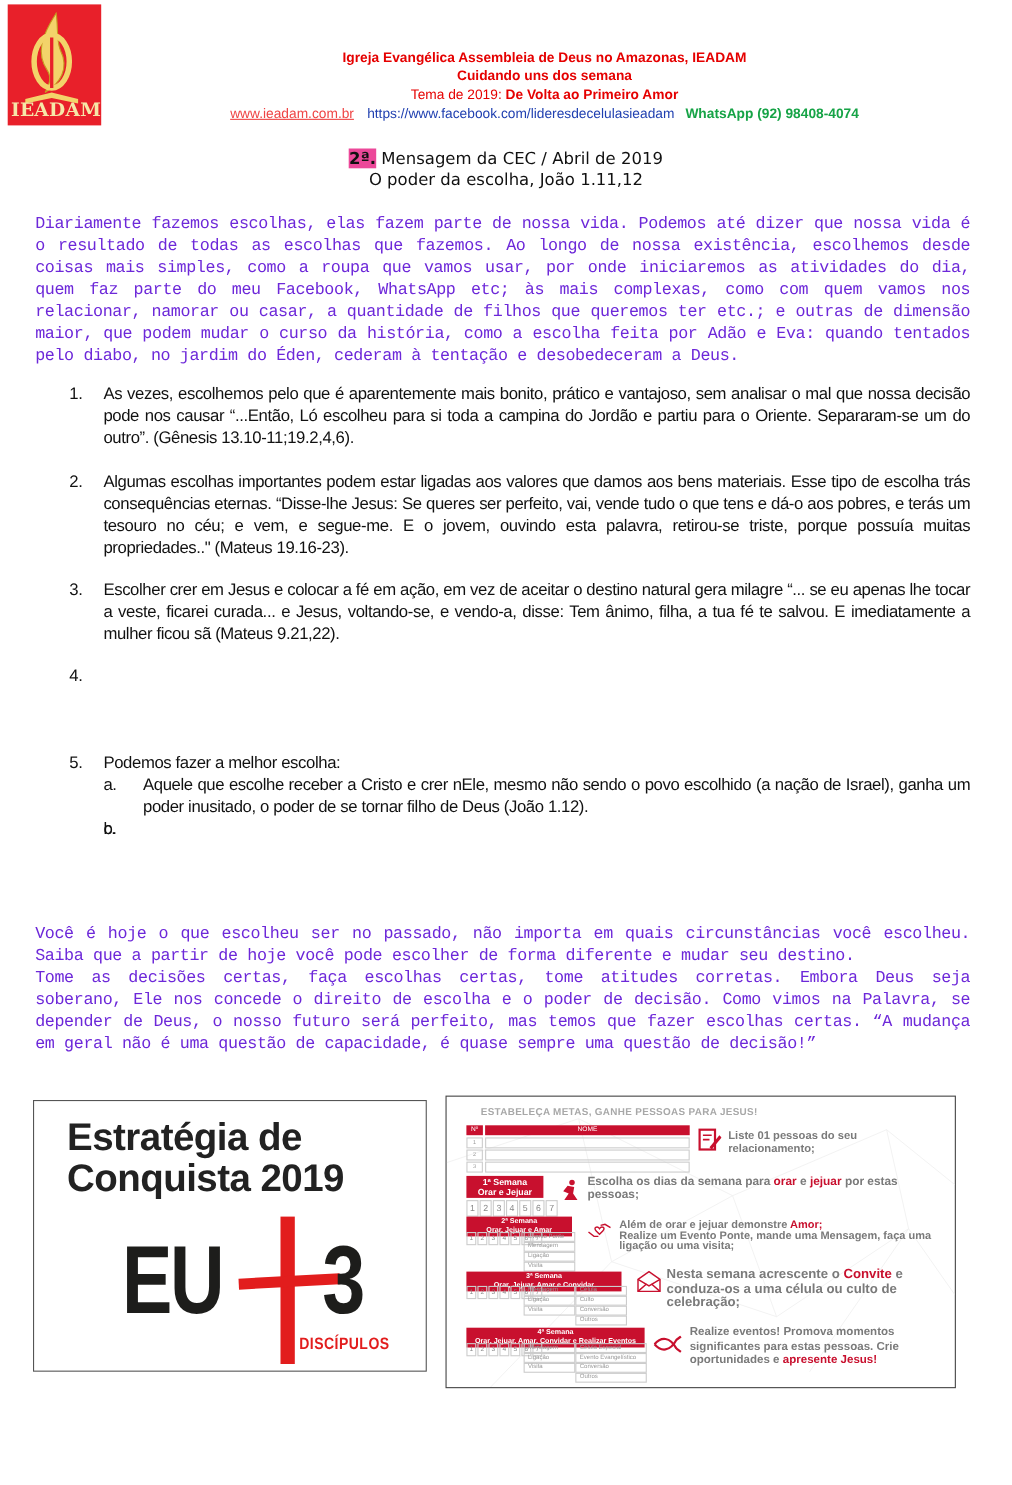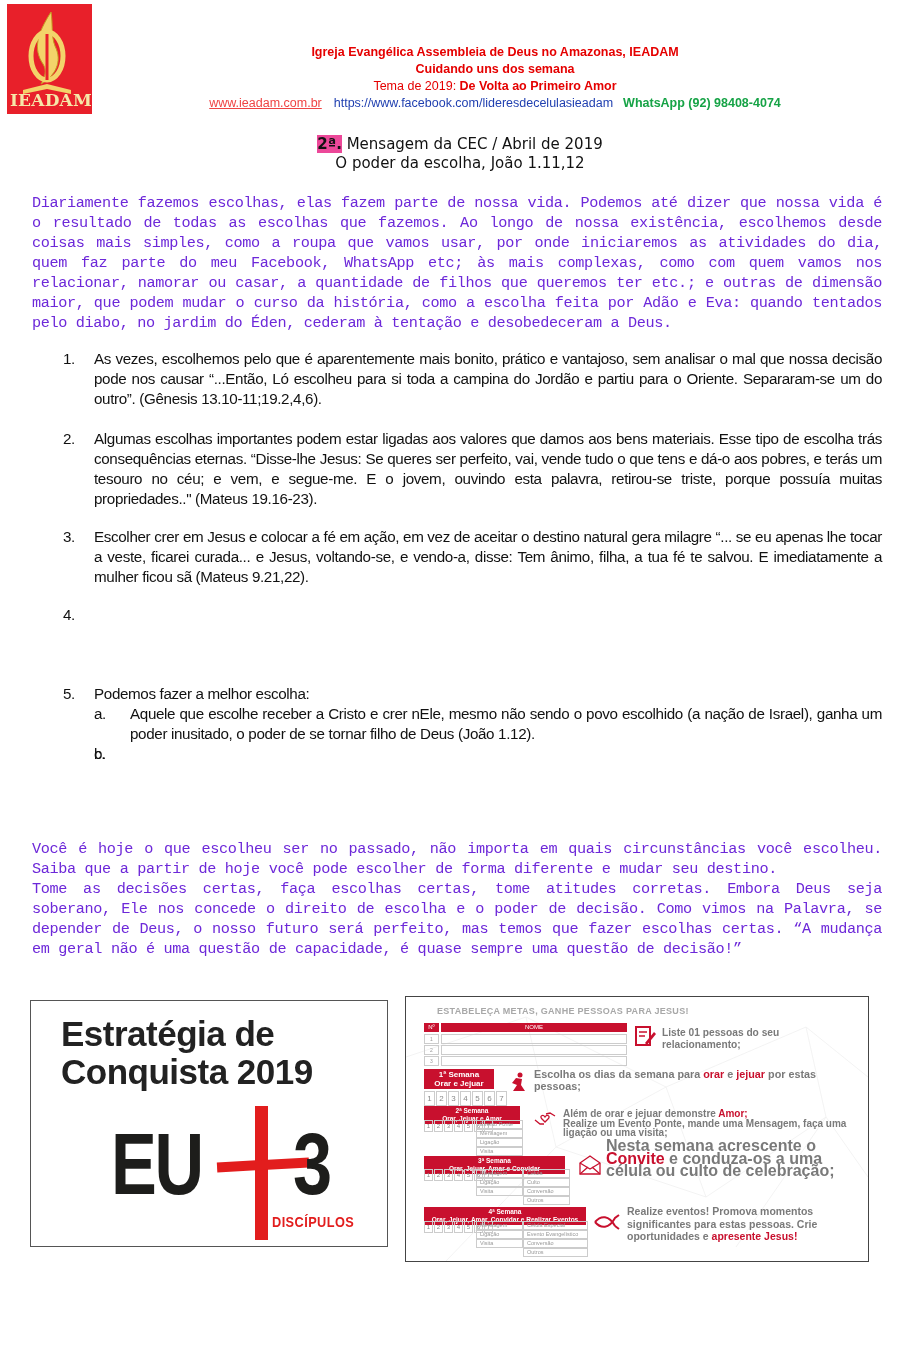--- a/index.html
+++ b/index.html
@@ -224,21 +224,21 @@
   <div class="opt" style="left:70px;top:181px">Ligação</div>
   <div class="opt" style="left:70px;top:190px">Visita</div>
   <div class="opt" style="left:117px;top:172px">Célula</div>
   <div class="opt" style="left:117px;top:181px">Culto</div>
   <div class="opt" style="left:117px;top:190px">Conversão</div>
   <div class="opt" style="left:117px;top:199px">Outros</div>
   <svg class="ir-icon" style="left:173px;top:158px" width="22" height="20" viewBox="0 0 22 20">
     <path d="M1 8 L11 1 L21 8 L21 19 L1 19 Z" fill="none" stroke="#c8102e" stroke-width="1.3"></path>
     <path d="M1 8 L11 14 L21 8 M1 19 L9 12 M21 19 L13 12" fill="none" stroke="#c8102e" stroke-width="1.3"></path>
   </svg>
-  <div class="ir-txt" style="left:200px;top:143px;width:230px;font-size:16px;line-height:12.5px"><span>Nesta semana acrescente o </span><span class="r">Convite</span><span> e conduza-os a uma célula ou culto de celebração;</span></div>
+  <div class="ir-txt" style="left:200px;top:155px;width:230px;font-size:12px;line-height:12.5px"><span>Nesta semana acrescente o </span><span class="r">Convite</span><span> e conduza-os a uma célula ou culto de celebração;</span></div>
 
   <div class="wk red" style="left:18px;top:210px;width:162px">
     <div>4ª Semana</div>
     <div>Orar, Jejuar, Amar, Convidar e Realizar Eventos</div>
   </div>
   <div class="days" style="left:18px;top:224px">
     <span>1</span>
       <span>2</span>
       <span>3</span>
       <span>4</span>

